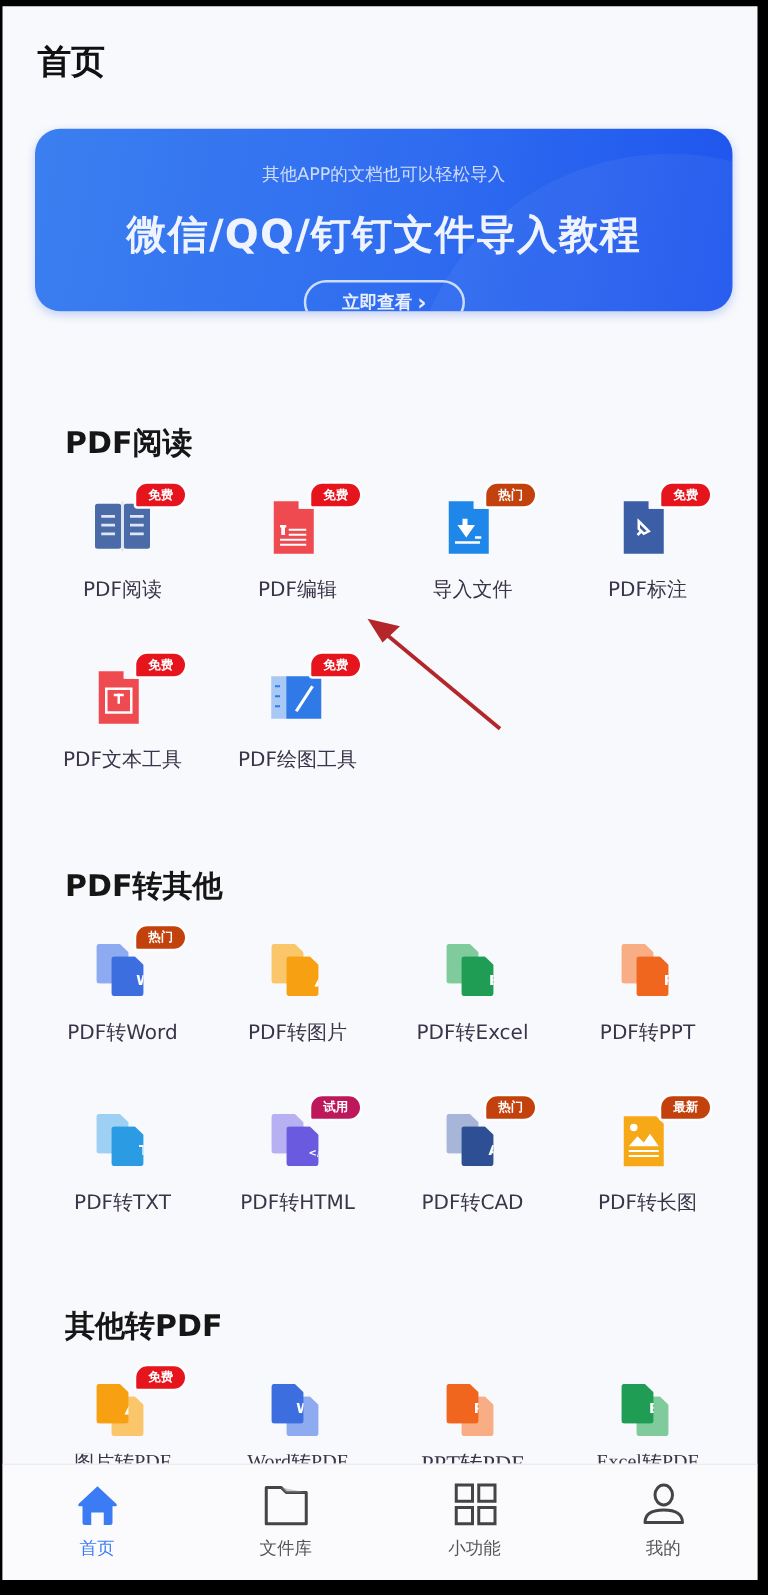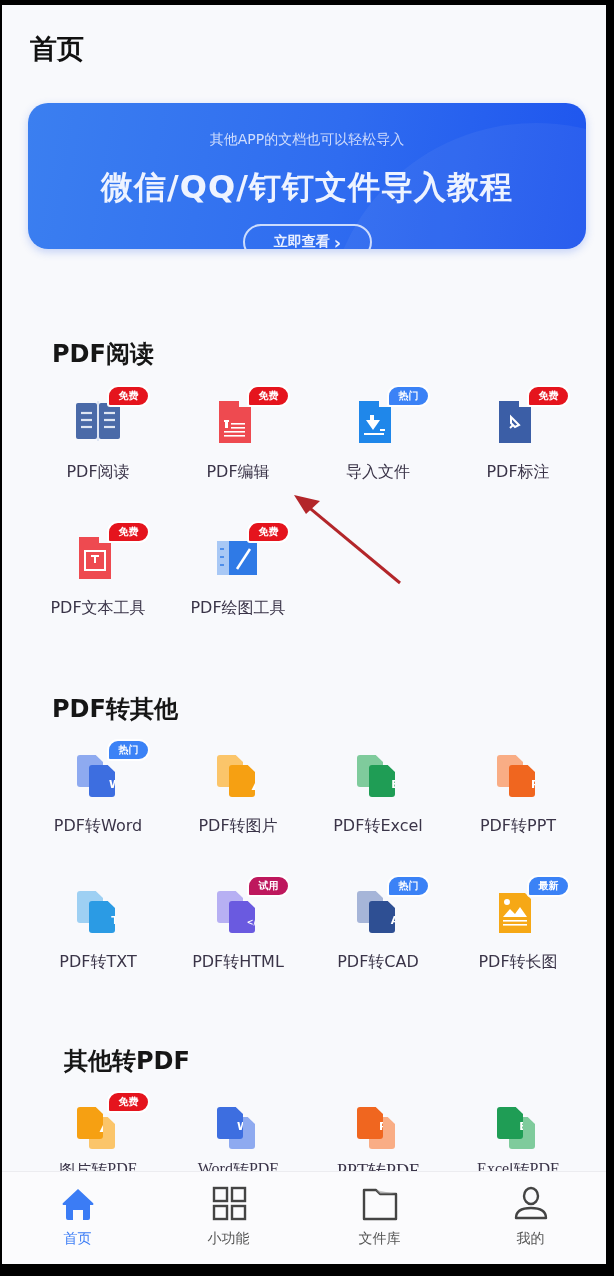--- a/index.html
+++ b/index.html
@@ -31,21 +31,21 @@
   .section-title { position: absolute; left: 50px; font-size: 24px; font-weight: bold; color: #161616; }
   .tool { position: absolute; width: 140px; text-align: center; }
   .tool .icon-wrap { position: relative; width: 50px; height: 50px; margin: 0 auto; }
   .tool .label { margin-top: 15px; font-size: 16px; color: #3a3448; white-space: nowrap; }
   .badge {
     position: absolute; left: 34px; top: -12px; width: 43px; height: 22px;
     border-radius: 11px 11px 11px 3px; color: #fff; font-size: 10px; font-weight: bold;
     display: flex; align-items: center; justify-content: center; border: 2px solid #fff;
   }
   .badge.red { background: #e5141d; }
-  .badge.blue { background: #3b82f6; }
+  .badge.blue { background: #c2410c; }
   .badge.green { background: #be185d; }
 
   .doc { position: absolute; border-radius: 3px; }
   .doc.fold { clip-path: polygon(0 0, 72% 0, 100% 22%, 100% 100%, 0 100%); }
   .doc-letter { position: absolute; color: #fff; font-weight: bold; font-size: 11px; width: 100%; text-align: center; bottom: 6px; }
 
   .arrow { position: absolute; left: 0; top: 0; }
 
   .tabbar {
     position: absolute; left: 0; top: 1166px; width: 604px; height: 93px; background: #fbfbfd;
@@ -267,21 +267,21 @@
         <circle cx="14" cy="15" r="3" fill="#fff"></circle>
         <path d="M10 30 L17 22 L22 27 L27 20 L34 30 Z" fill="#fff"></path>
         <rect x="10" y="33" width="24" height="1.6" fill="#fff"></rect>
         <rect x="10" y="37" width="24" height="1.6" fill="#fff"></rect>
       </svg>
       <span class="badge blue">最新</span>
     </div>
     <div class="label">PDF转长图</div>
   </div>
 
-  <div class="section-title" style="top:1040px;margin-left:12px;">其他转PDF</div>
+  <div class="section-title" style="top:1040px;">其他转PDF</div>
 
   <div class="tool" style="left:26px; top:1098px;">
     <div class="icon-wrap">
       <div class="doc fold" style="left:16px; top:14px; width:26px; height:32px; background:#fbc56a;"></div>
       <div class="doc fold" style="left:4px; top:4px; width:26px; height:32px; background:#f6a012;">
           <span class="doc-letter" style="font-size:9px;">▲</span>
         </div>
       <span class="badge red">免费</span>
     </div>
   </div>
@@ -316,41 +316,41 @@
     <div style="position:absolute; left:306px; width:140px; top:-4px; text-align:center; font-size:18px; color:#3a3448;">PPT转PDF</div>
     <div style="position:absolute; left:446px; width:140px; top:-4px; text-align:center; font-size:16px; color:#3a3448;">Excel转PDF</div>
   </div>
 
   <div class="tabbar">
     <div class="tab active">
       <svg width="36" height="36" viewBox="0 0 36 36">
         <path d="M18 3 L33 17 Q34 18 33 19 H30 V32 Q30 34 28 34 H23 V24 H13 V34 H8 Q6 34 6 32 V19 H3 Q2 18 3 17 Z" fill="#3b7cf5"></path>
       </svg>
       <span class="tab-label">首页</span>
+    </div>
+    <div class="tab">
+      <svg width="36" height="36" viewBox="0 0 36 36">
+        <path d="M2 4 H14 L18 8 H34 V33 H2 Z" fill="none" stroke="#444" stroke-width="2.4" stroke-linejoin="round"></path>
+        <path d="M14 4 L18 8 H34" fill="#999" opacity="0.5"></path>
+      </svg>
+      <span class="tab-label">文件库</span>
     </div>
     <div class="tab">
       <svg width="36" height="36" viewBox="0 0 36 36">
         <g fill="none" stroke="#444" stroke-width="2.4">
             <rect x="3" y="2" width="13" height="13"></rect>
             <rect x="21" y="2" width="13" height="13"></rect>
             <rect x="3" y="20" width="13" height="13"></rect>
             <rect x="21" y="20" width="13" height="13"></rect>
           </g>
       </svg>
       <span class="tab-label">小功能</span>
     </div>
     <div class="tab">
       <svg width="36" height="36" viewBox="0 0 36 36">
-        <path d="M2 4 H14 L18 8 H34 V33 H2 Z" fill="none" stroke="#444" stroke-width="2.4" stroke-linejoin="round"></path>
-        <path d="M14 4 L18 8 H34" fill="#999" opacity="0.5"></path>
-      </svg>
-      <span class="tab-label">文件库</span>
-    </div>
-    <div class="tab">
-      <svg width="36" height="36" viewBox="0 0 36 36">
         <g fill="none" stroke="#444" stroke-width="2.4">
             <ellipse cx="18" cy="10" rx="7" ry="8"></ellipse>
             <path d="M3 32 Q3 22 18 22 Q33 22 33 32 Z" stroke-linejoin="round"></path>
           </g>
       </svg>
       <span class="tab-label">我的</span>
     </div>
   </div>
 </div>
 

